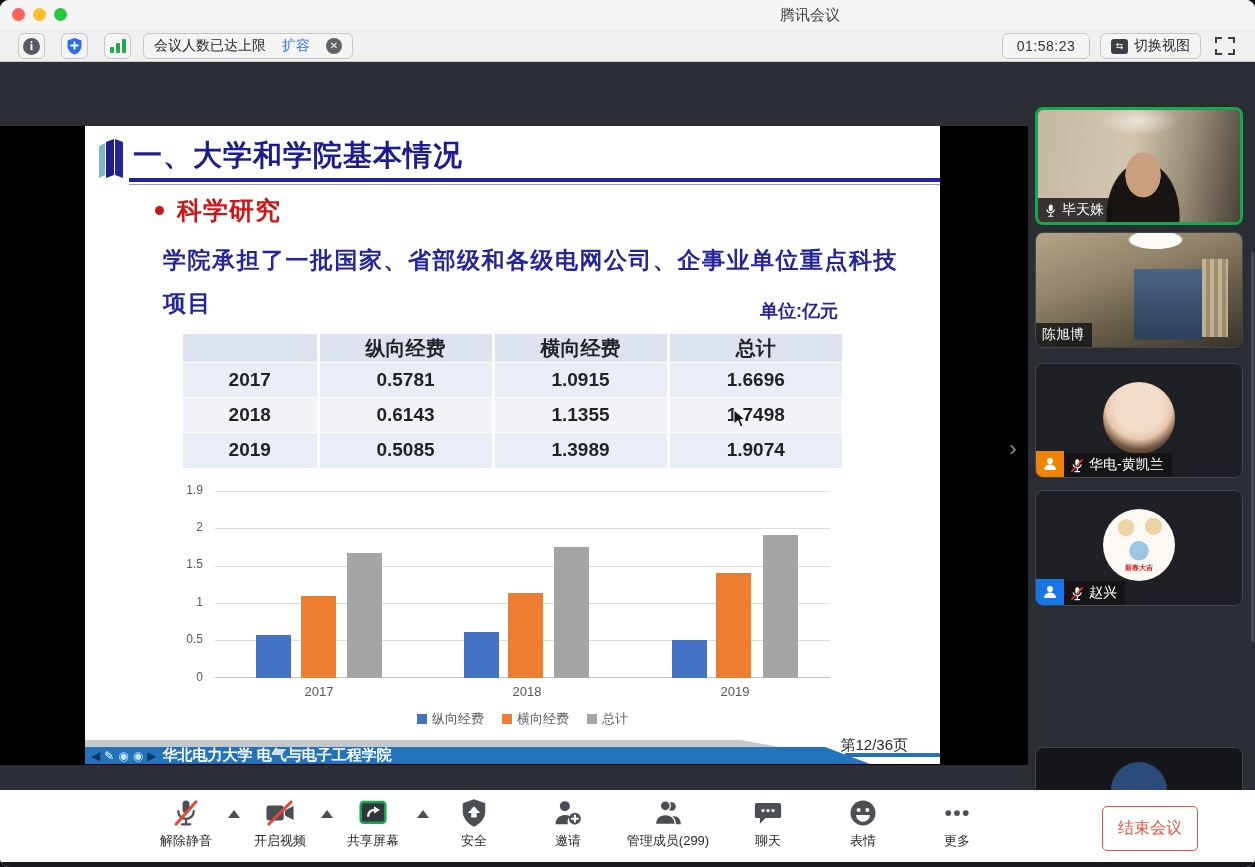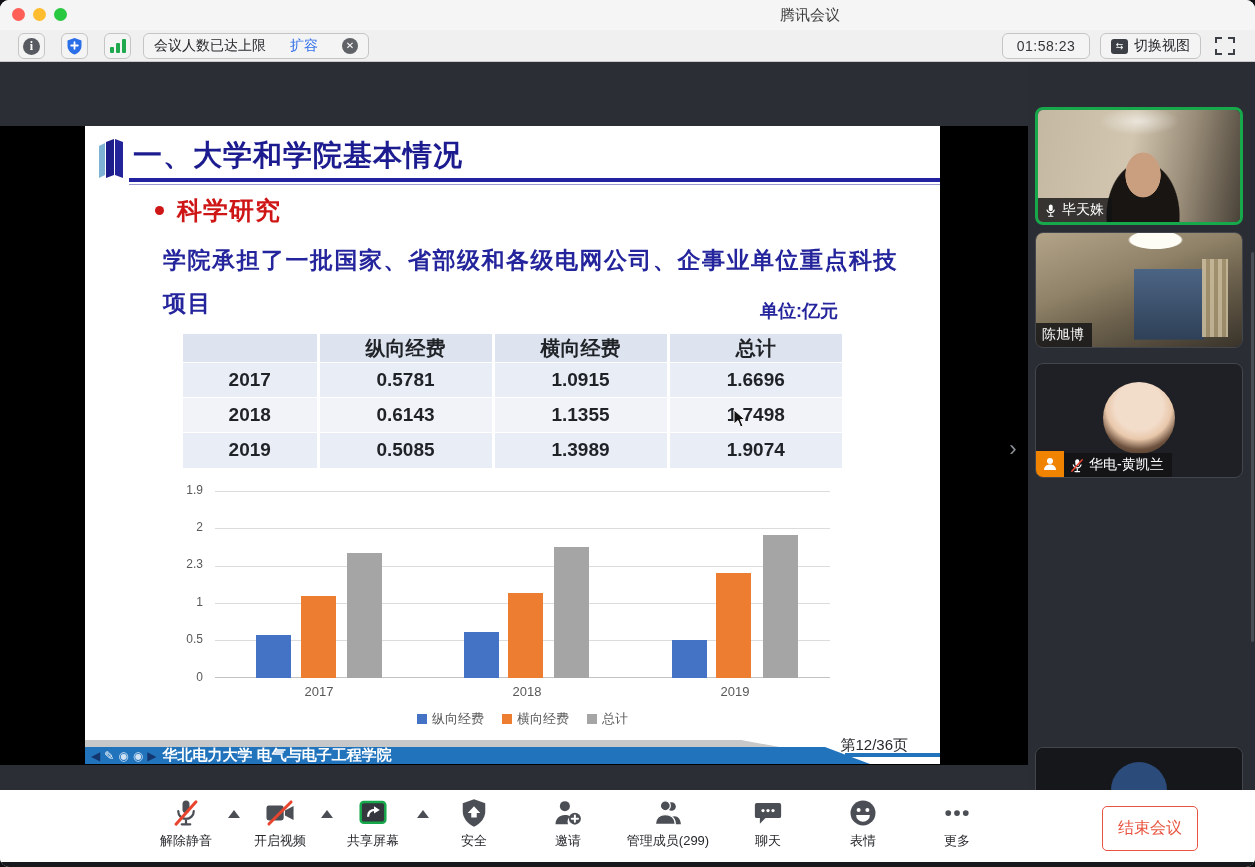--- a/index.html
+++ b/index.html
@@ -16,21 +16,21 @@
 
   
   .toolbar { position:absolute; left:0; top:30px; width:1255px; height:32px; background:#f1f0f1; border-bottom:1px solid #cbcacb; }
   .tbtn { position:absolute; top:3px; height:26px; border:1px solid #c6c5c6; border-radius:6px; background:#f5f4f5; display:flex; align-items:center; justify-content:center; }
   .info-btn { left:18px; width:27px; }
   .info-dot { width:17px; height:17px; border-radius:50%; background:#575b61; color:#fff; font-size:12px; font-weight:bold; font-family:"Liberation Serif",serif; display:flex; align-items:center; justify-content:center; }
   .shield-btn { left:61px; width:27px; }
   .signal-btn { left:104px; width:27px; }
   .sig { display:flex; align-items:flex-end; gap:2px; }
   .sig i { display:block; width:4px; background:#1fa84e; border-radius:1px; }
-  .banner { left:143px; padding:0 10px; gap:24px; }
+  .banner { left:143px; padding:0 10px; gap:16px; }
   .banner-text { font-size:14px; color:#26282c; }
   .banner-link { font-size:14px; color:#2e6fe8; cursor:pointer; }
   .banner-close { width:16px; height:16px; border-radius:50%; background:#5f6368; color:#fff; font-size:10px; line-height:16px; text-align:center; cursor:pointer; }
   .timer-box { left:1002px; width:88px; font-size:14px; color:#34363a; letter-spacing:.5px; }
   .switch-btn { left:1100px; padding:0 10px; gap:6px; cursor:pointer; }
   .switch-ico { width:17px; height:15px; background:#3c4046; border-radius:3px; color:#fff; font-size:9px; line-height:15px; text-align:center; }
   .switch-label { font-size:14px; color:#26282c; }
   .fs-btn { position:absolute; left:1213px; top:5px; width:24px; height:22px; cursor:pointer; }
 
   
@@ -222,21 +222,21 @@
             <td>0.5085</td>
             <td>1.3989</td>
             <td>1.9074</td>
           </tr>
         </tbody>
           </table>
 
         <div>
           <div class="ytick" style="left:84px; top:357px">1.9</div>
           <div class="ytick" style="left:84px; top:394px">2</div>
-          <div class="ytick" style="left:84px; top:431px">2.3</div>
+          <div class="ytick" style="left:84px; top:431px">1.5</div>
           <div class="ytick" style="left:84px; top:469px">1</div>
           <div class="ytick" style="left:84px; top:506px">0.5</div>
           <div class="ytick" style="left:84px; top:544px">0</div>
 
           <div class="plot">
             <div class="gline" style="top:0"></div>
             <div class="gline" style="top:37px"></div>
             <div class="gline" style="top:75px"></div>
             <div class="gline" style="top:112px"></div>
             <div class="gline" style="top:149px"></div>
@@ -325,20 +325,38 @@
         <div class="tlabel inset">
           <svg width="14" height="15" viewBox="0 0 24 26">
             <rect x="9" y="2" width="7" height="12" rx="3.5" fill="#fff"></rect>
             <path d="M5.5 12a7 7 0 0 0 13.5 0M12.5 19v4M8.5 23.5h8" stroke="#fff" stroke-width="2" fill="none" stroke-linecap="round"></path>
             <path d="M3 23 L21 3" stroke="#e8442e" stroke-width="2.6" stroke-linecap="round"></path>
           </svg>
           <span>华电-黄凯兰</span>
         </div>
       </div>
 
+      <div class="tile" style="top:428px; height:116px">
+        <div class="avatar av-zhao"></div>
+        <div class="av-caption">新春大吉</div>
+        <div class="badge-sq badge-blue">
+          <svg width="16" height="16" viewBox="0 0 16 16">
+            <circle cx="8" cy="5" r="3" fill="#fff"></circle>
+              <path d="M2 14c0-3.3 2.7-5.5 6-5.5s6 2.2 6 5.5z" fill="#fff"></path>
+          </svg>
+        </div>
+        <div class="tlabel inset">
+          <svg width="14" height="15" viewBox="0 0 24 26">
+            <rect x="9" y="2" width="7" height="12" rx="3.5" fill="#fff"></rect>
+            <path d="M5.5 12a7 7 0 0 0 13.5 0M12.5 19v4M8.5 23.5h8" stroke="#fff" stroke-width="2" fill="none" stroke-linecap="round"></path>
+            <path d="M3 23 L21 3" stroke="#e8442e" stroke-width="2.6" stroke-linecap="round"></path>
+          </svg>
+          <span>赵兴</span>
+        </div>
+      </div>
 
 
       <div class="tile" style="top:685px; height:60px">
         <div class="vid vid-last"></div>
       </div>
 
       <div class="scrollhint"></div>
     </div>
   </div>
 

